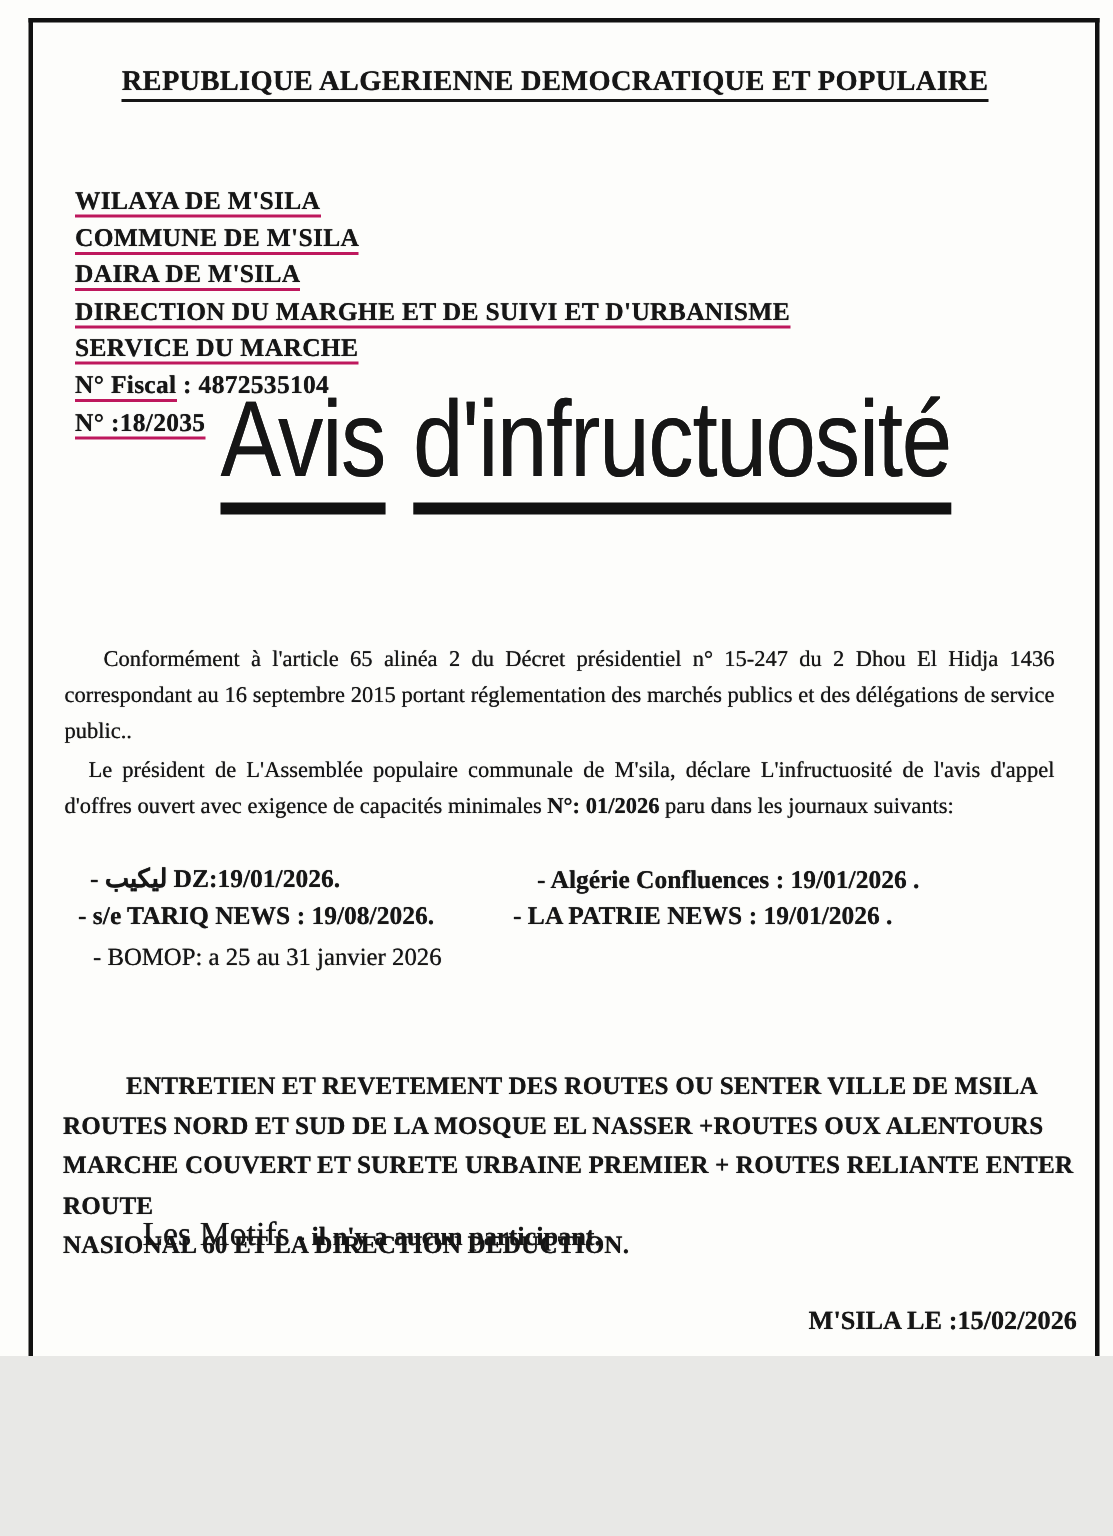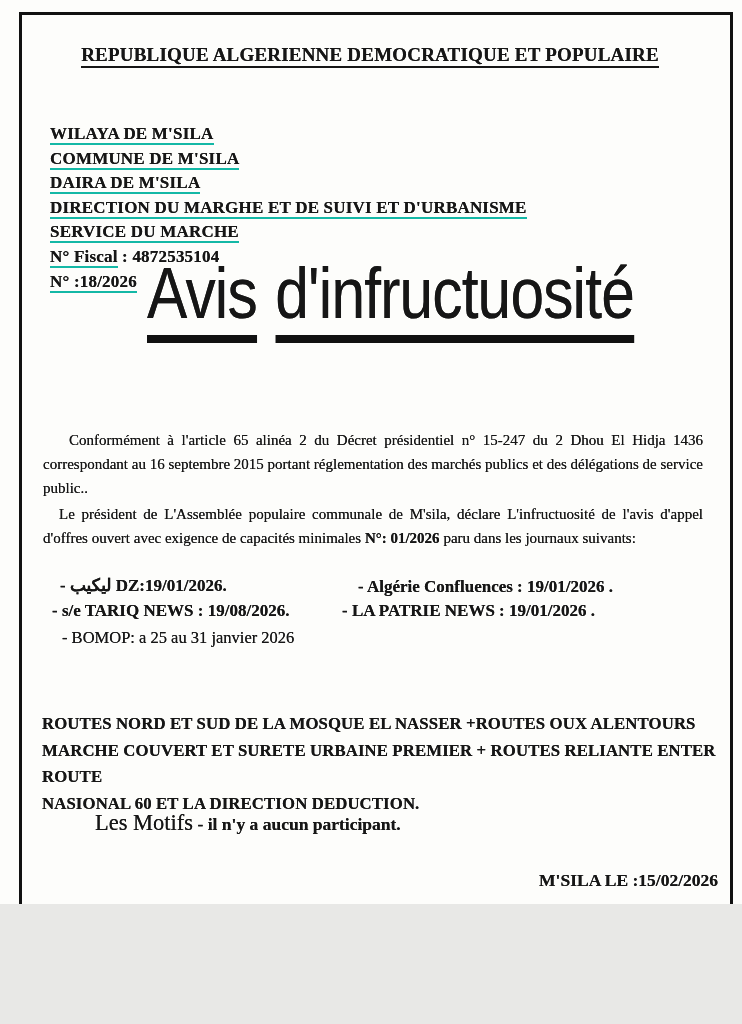--- a/index.html
+++ b/index.html
@@ -36,21 +36,21 @@
     text-align:center; font-weight:bold; font-size:19px;
     letter-spacing:.2px;
   }
   .country-title .u { border-bottom:2.5px solid #161616; padding-bottom:1px; }
 
   .header-block {
     position:absolute; left:50px; top:122px;
     font-weight:bold; font-size:17px; line-height:24.6px;
     letter-spacing:.2px;
   }
-  .header-block .u { border-bottom:2px solid #14b8a6; }
+  .header-block .u { border-bottom:2px solid #be185d; }
 
   .main-title {
     position:absolute; left:147px; top:254px;
     font-family:"Liberation Sans", sans-serif;
     font-size:72px; font-weight:400; line-height:1.1;
     white-space:nowrap;
     transform:scaleX(.84); transform-origin:left top;
     letter-spacing:-1px;
   }
   .main-title .w { border-bottom:8px solid #111; padding-bottom:2px; }
@@ -112,21 +112,21 @@
     <span class="u">REPUBLIQUE ALGERIENNE DEMOCRATIQUE ET POPULAIRE</span>
   </div>
 
   <div class="header-block">
     <div><span class="u">WILAYA DE M'SILA</span><span></span></div>
     <div><span class="u">COMMUNE DE M'SILA</span><span></span></div>
     <div><span class="u">DAIRA DE M'SILA</span><span></span></div>
     <div><span class="u">DIRECTION DU MARGHE ET DE SUIVI ET D'URBANISME</span><span></span></div>
     <div><span class="u">SERVICE DU MARCHE</span><span></span></div>
     <div><span class="u">N° Fiscal</span><span> : 4872535104</span></div>
-    <div><span class="u">N° :18/2026</span><span></span></div>
+    <div><span class="u">N° :18/2035</span><span></span></div>
   </div>
 
   <div class="main-title">
     <span class="w">Avis</span><span class="gap"></span><span class="w">d'infructuosité</span>
   </div>
 
   <div class="para para-decree">Conformément à l'article 65 alinéa 2 du Décret présidentiel n° 15-247 du 2 Dhou El Hidja 1436 correspondant au 16 septembre 2015 portant réglementation des marchés publics et des délégations de service public..</div>
 
   <div class="para para-declaration">
     <span>Le président de L'Assemblée populaire communale de M'sila, déclare L'infructuosité  de l'avis d'appel d'offres ouvert avec exigence de capacités minimales  </span><span class="bold">N°: 01/2026</span><span> paru dans les journaux suivants:</span>
@@ -135,20 +135,21 @@
   <div class="journals">
     <div class="j j1l">- ليكيب DZ:19/01/2026.</div>
     <div class="j j1r">- Algérie Confluences : 19/01/2026 .</div>
     <div class="j j2l">- s/e  TARIQ NEWS : 19/08/2026.</div>
     <div class="j j2r">- LA PATRIE NEWS : 19/01/2026 .</div>
     <div class="j j3">-  BOMOP:  a 25 au 31 janvier 2026</div>
   </div>
 
 
   <div class="project">
+    <div class="line1">ENTRETIEN ET REVETEMENT DES ROUTES OU SENTER VILLE DE MSILA</div>
     <div>ROUTES NORD ET SUD DE LA MOSQUE EL NASSER +ROUTES OUX ALENTOURS</div>
     <div>MARCHE COUVERT ET SURETE URBAINE PREMIER + ROUTES RELIANTE ENTER ROUTE</div>
     <div>NASIONAL 60 ET LA DIRECTION  DEDUCTION.</div>
   </div>
 
   <div class="motifs">
     <span class="label">Les Motifs</span><span class="value"> - il n'y a aucun participant.</span>
   </div>
 
   <div class="date-line">M'SILA LE :15/02/2026</div>

